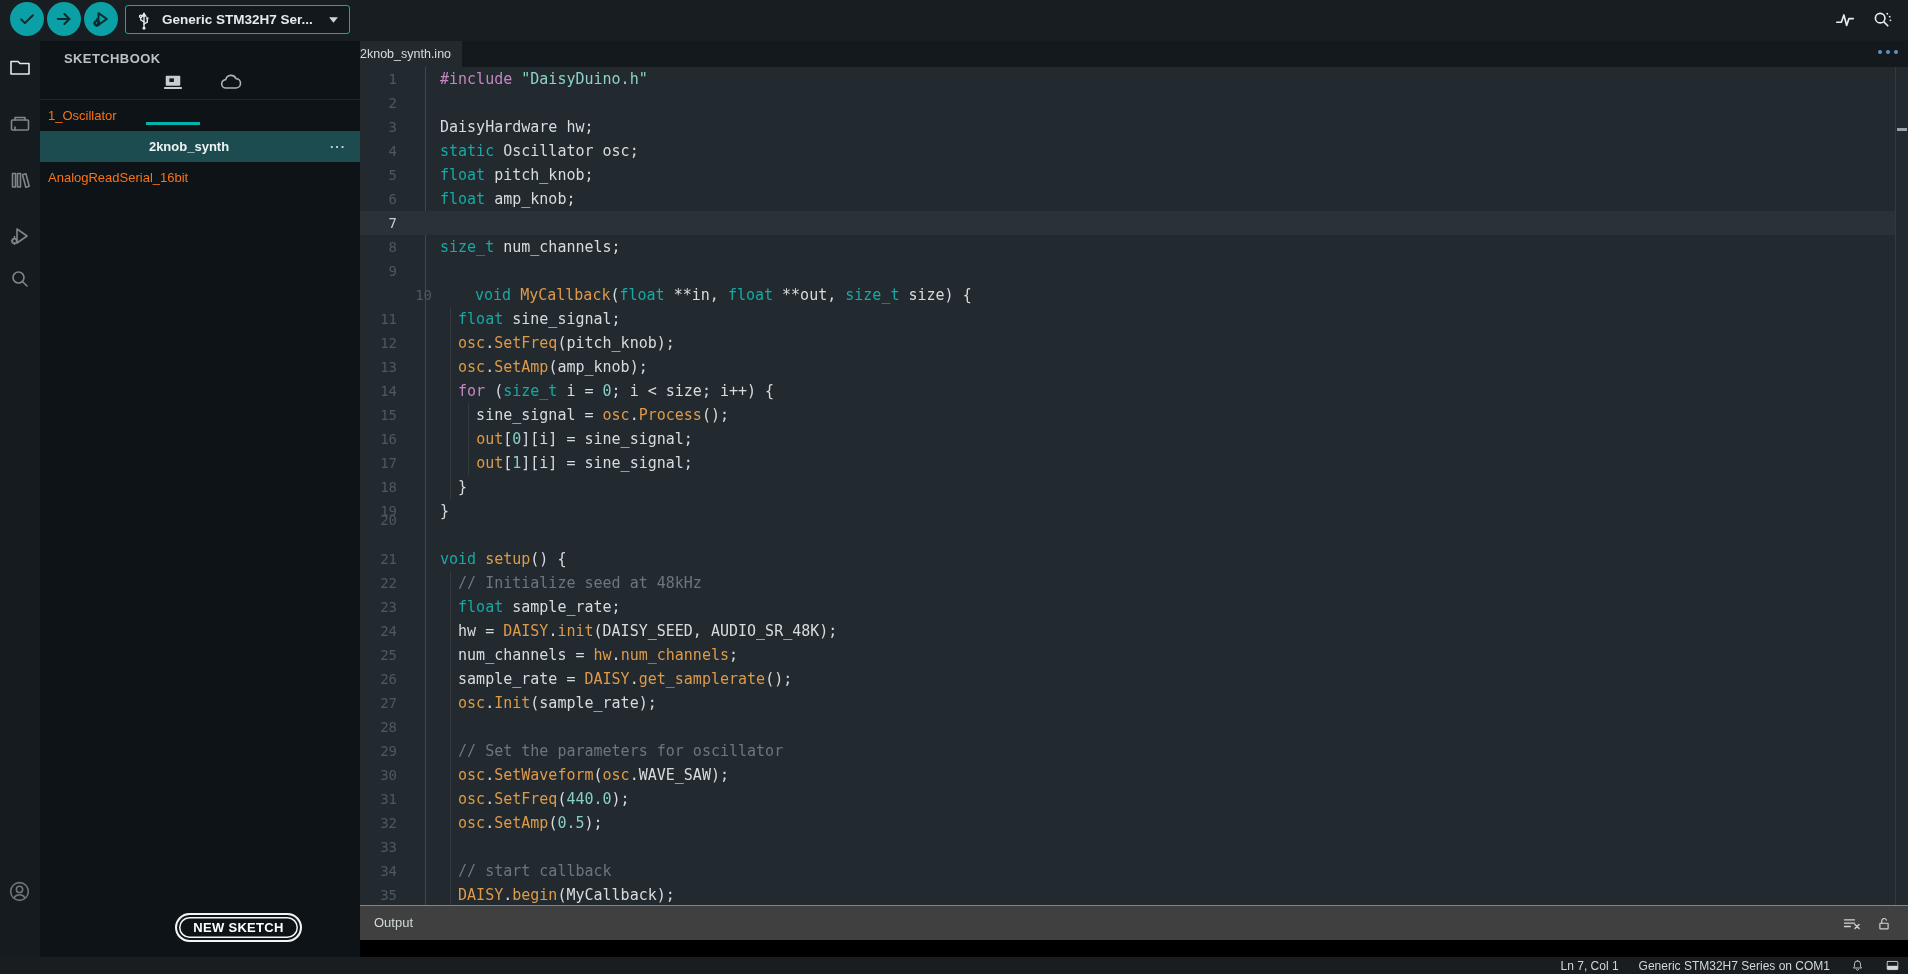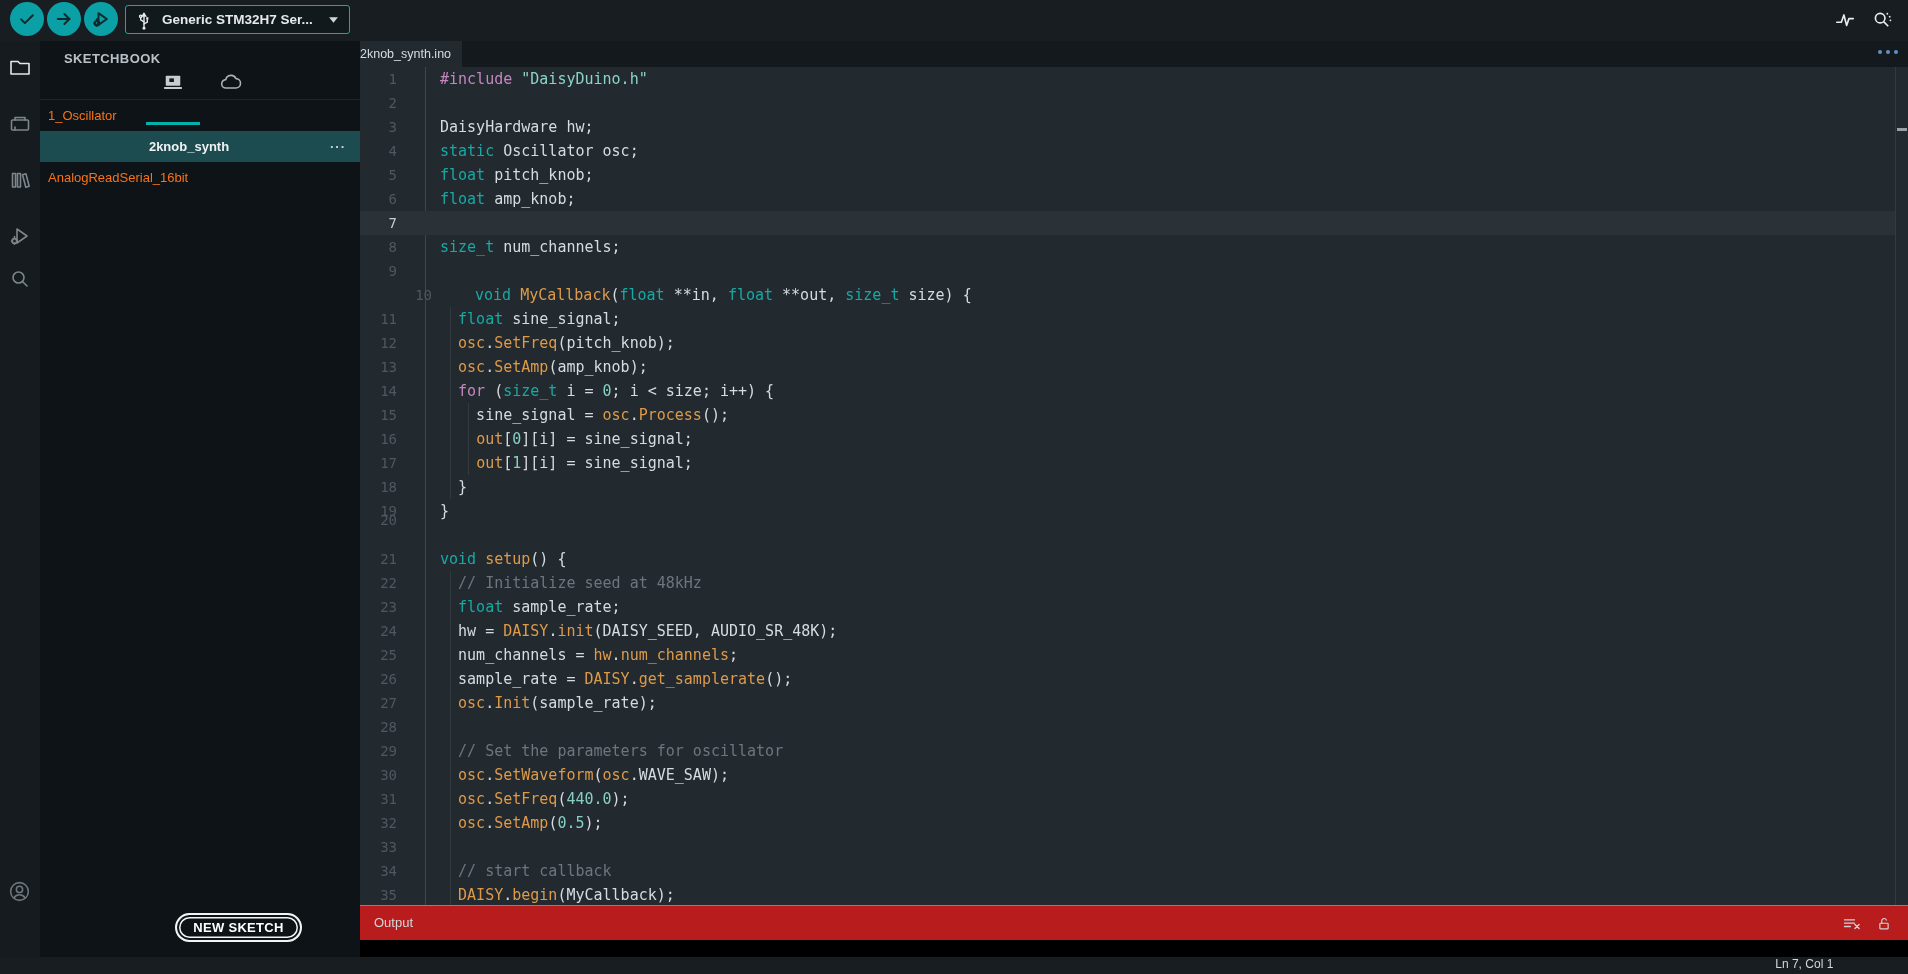--- a/index.html
+++ b/index.html
@@ -73,32 +73,32 @@
   .tk-kw2 { color:var(--tk-kw2); }
   .tk-fn  { color:var(--tk-fn); }
   .tk-str { color:var(--tk-str); }
   .tk-num { color:var(--tk-num); }
   .tk-cm  { color:var(--tk-cm); }
   .tk-pl  { color:var(--tk-pl); }
   .vruler { position:absolute; right:12px; top:0; bottom:0; width:1px; background:#343b40; }
   .vtick  { position:absolute; right:1px; top:61px; width:10px; height:3px; background:#9aa1a6; }
 
   
-  .out-header { position:absolute; left:360px; top:905px; right:0; height:35px; background:#b91c1c;
+  .out-header { position:absolute; left:360px; top:905px; right:0; height:35px; background:#404040;
                 border-top:1px solid #7e868c; }
   .out-label { position:absolute; left:14px; top:9px; font-size:13px; color:#d3d8db; }
   .out-icons { position:absolute; right:14px; top:8px; display:flex; gap:12px; }
   .out-icons .ic { width:20px; height:20px; display:flex; align-items:center; justify-content:center; cursor:pointer; }
   .out-icons svg { stroke:#ced3d7; fill:none; stroke-width:1.6; stroke-linecap:round; stroke-linejoin:round; }
   .console { position:absolute; left:360px; top:940px; right:0; height:17px; background:#000000; }
 
   
   .statusbar { position:absolute; left:0; top:957px; width:1908px; height:17px; background:#171d21; }
   .sb-right { position:absolute; right:8px; top:0; height:17px; display:flex; align-items:center; gap:20px;
-              font-size:12px; color:#d2d7da;flex-direction:column; }
+              font-size:12px; color:#d2d7da; }
   .sb-right .ic { display:flex; align-items:center; cursor:pointer; }
   .sb-right svg { stroke:#d2d7da; fill:none; stroke-width:1.4; stroke-linecap:round; stroke-linejoin:round; }
   .sb-item { cursor:pointer; white-space:nowrap; }
 </style>
 </head>
 <body>
 
 <div class="app">
 
   <div class="toolbar">

